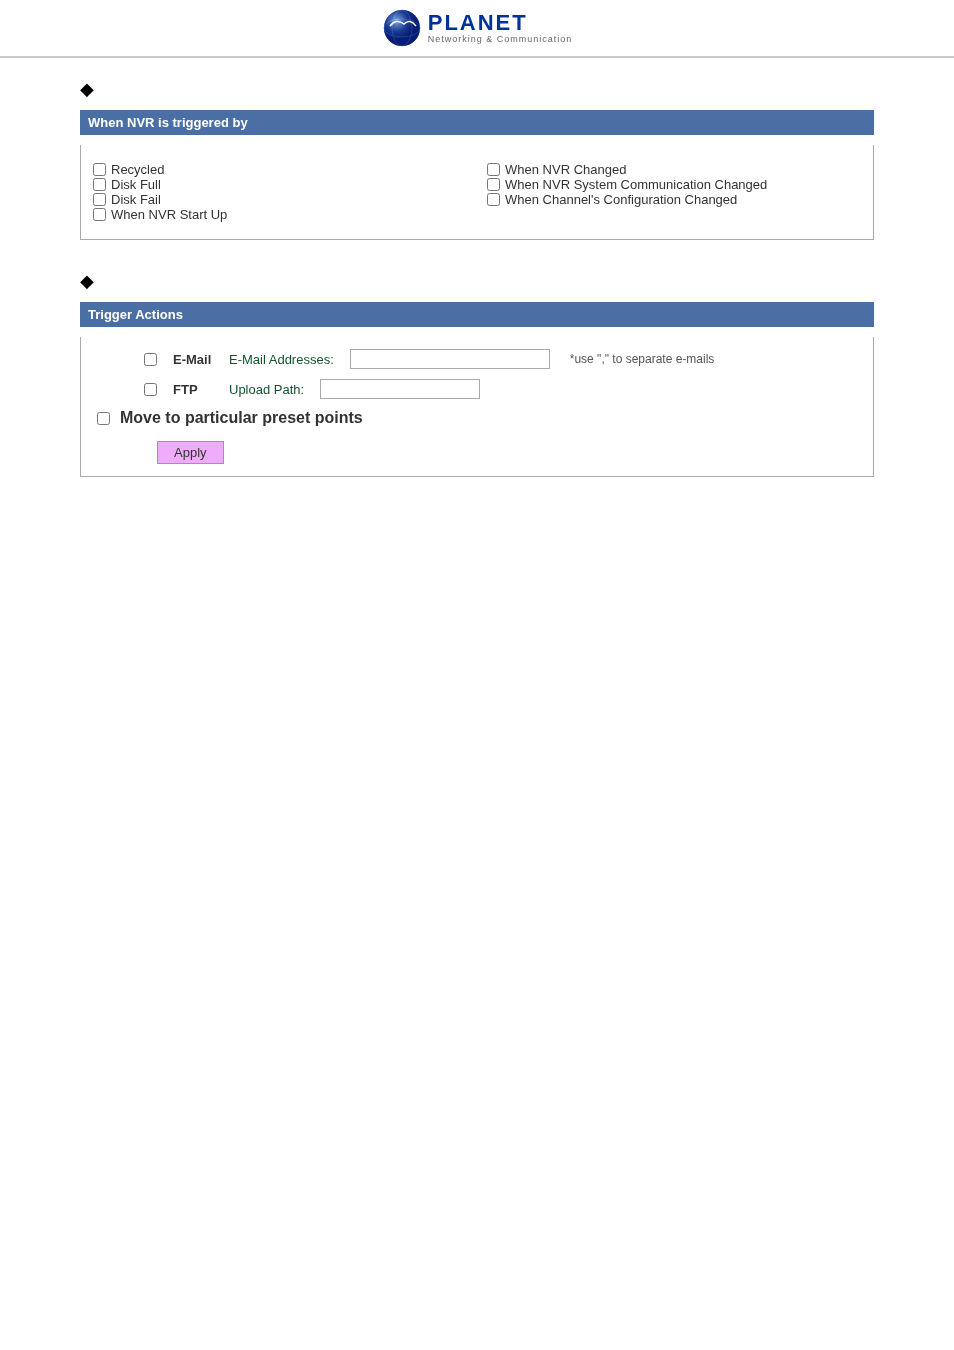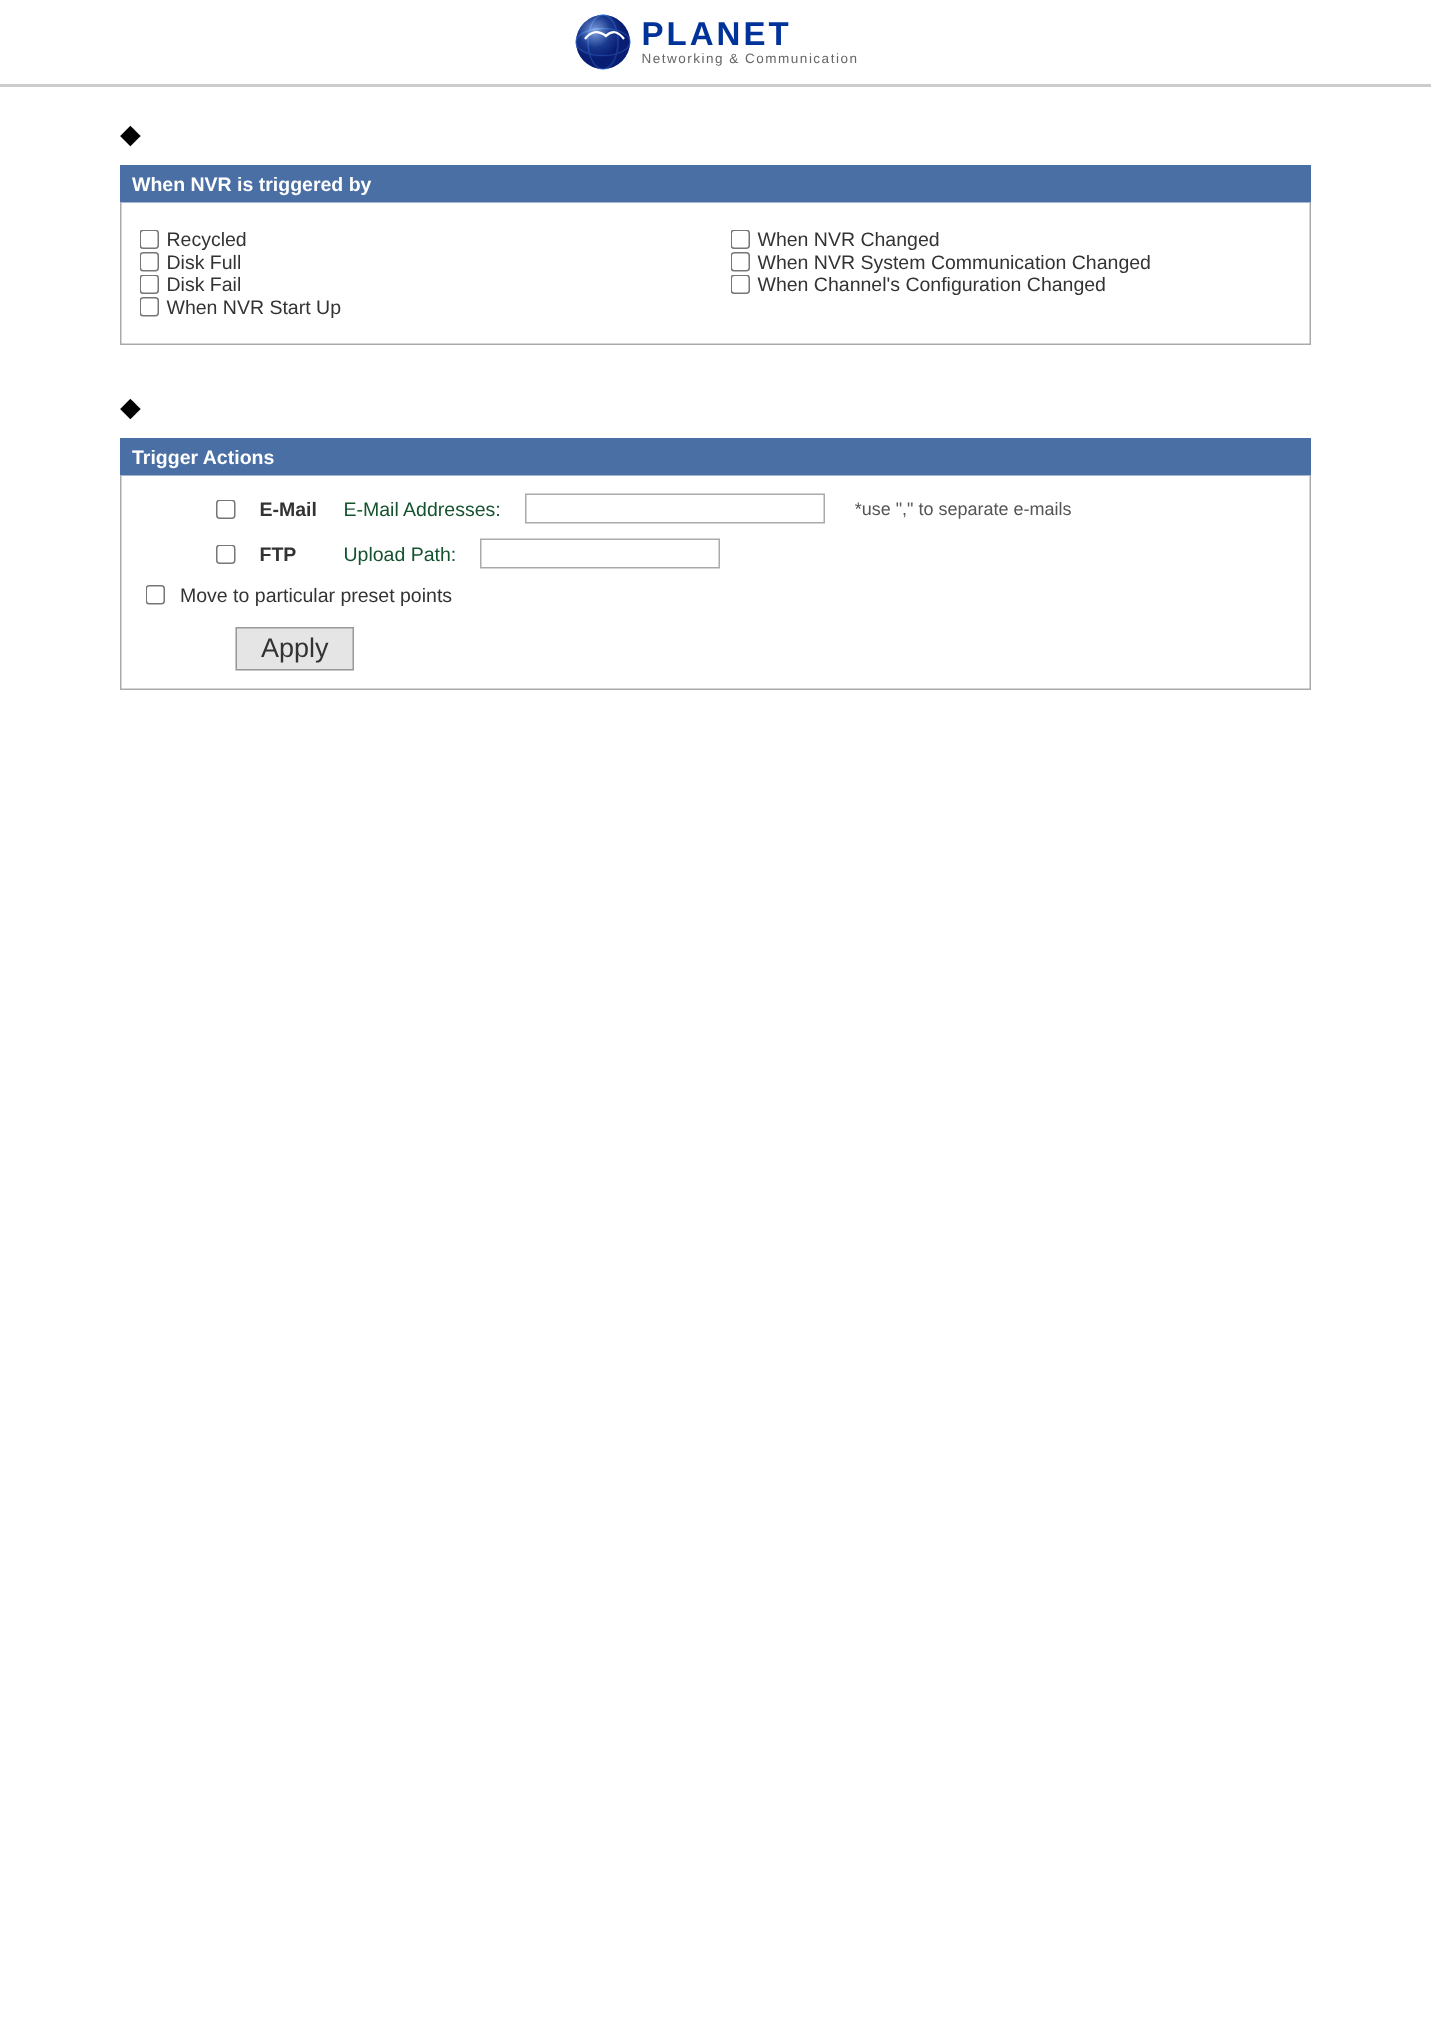--- a/index.html
+++ b/index.html
@@ -52,21 +52,21 @@
     }
     .section-block {
       margin-bottom: 30px;
     }
     .table-header {
       background: #4a6fa5;
       color: #ffffff;
       font-weight: bold;
       font-size: 13px;
       padding: 5px 8px;
-      margin-bottom: 0;
+      margin-bottom: 10px;
     }
     .triggers-table {
       border: 1px solid #aaaaaa;
       width: 100%;
       border-top: none;
     }
     .triggers-body {
       padding: 17px 12px;
     }
     .triggers-grid {
@@ -130,32 +130,32 @@
       color: #555;
       margin-left: 4px;
     }
     .preset-row {
       display: flex;
       align-items: center;
       gap: 10px;
       margin-bottom: 10px;
     }
     .preset-label {
-      font-weight: normal;
-      font-size: 13px;
+      font-weight: bold;
+      font-size: 16px;
     }
     .apply-row {
       margin-top: 14px;
       margin-left: 60px;
     }
     .apply-btn {
-      background: #e5e5e5;
+      background: #f0abfc;
       border: 1px solid #999;
       padding: 3px 16px;
-      font-size: 18px;
+      font-size: 13px;
       cursor: pointer;
       color: #333;
     }
   </style>
 </head>
 <body>
 
 <div class="header">
   <div class="logo-container">
     <svg class="logo-globe" viewBox="0 0 40 40">

